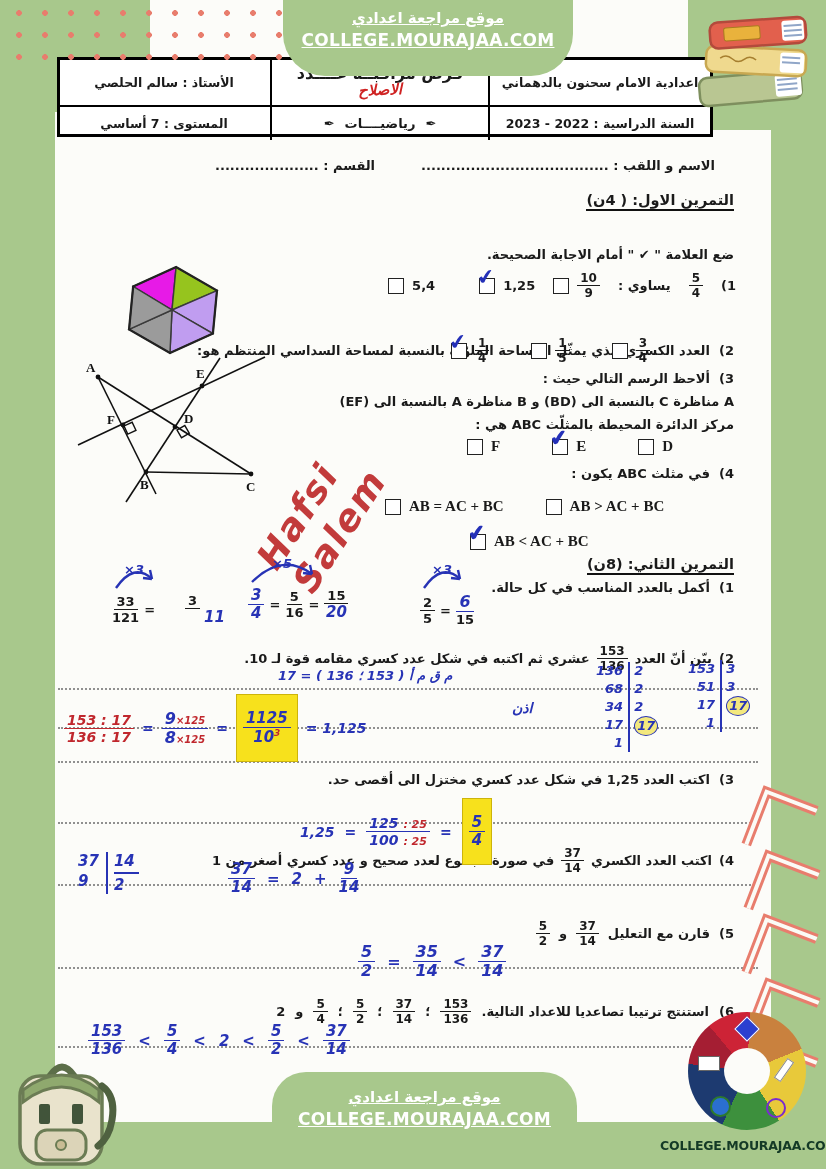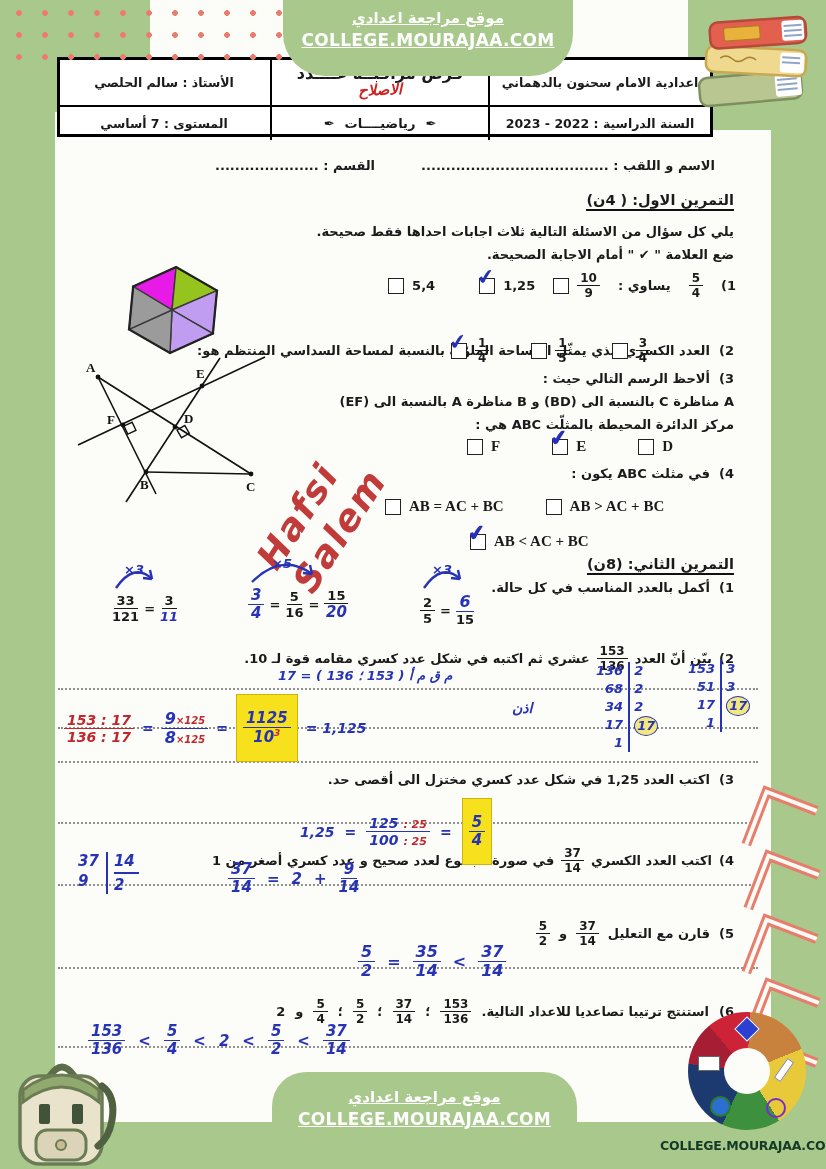--- a/index.html
+++ b/index.html
@@ -148,21 +148,20 @@
   </div>
 
   <div class="rflex" style="left:215px;top:158px;width:500px;justify-content:space-between;">
     <span>الاسم و اللقب : ......................................</span>
     <span>القسم : .....................</span>
   </div>
 
   <div class="line" style="top:192px;font-size:14.5px;">
     <span class="uline">التمرين الاول: ( 4ن)</span>
   </div>
-  <div class="line" style="top:224px;">يلي كل سؤال من الاسئلة التالية ثلاث اجابات احداها فقط صحيحة.</div>
   <div class="line" style="top:247px;">ضع العلامة " ✔ " أمام الاجابة الصحيحة.</div>
 
   <div class="rflex" style="left:300px;top:272px;width:436px;gap:18px;">
     <span>1)</span>
     <span class="frac pfrac">
       <span class="fn">5</span>
       <span class="fd">4</span>
     </span>
     <span>يساوي :</span>
     <span class="opt">
@@ -366,21 +365,21 @@
       <span class="glabel hand">×3</span>
     </div>
     <div class="geq">
       <span class="frac">
           <span class="fn">33</span>
           <span class="fd">121</span>
         </span>
       <span>=</span>
       <span class="frac">
           <span class="fn">3</span>
-          <span class="fd hand" style="font-size:13px;">11</span>
+          <span class="fd hand" style="font-size:15px;margin-left:44px;">11</span>
         </span>
     </div>
   </div>
 
   <div class="rflex" style="left:62px;top:645px;width:672px;gap:7px;justify-content:flex-start;">
     <span>2)</span>
     <span>بيّن أنّ العدد</span>
     <span class="frac pfrac">
         <span class="fn">153</span>
         <span class="fd">136</span>

